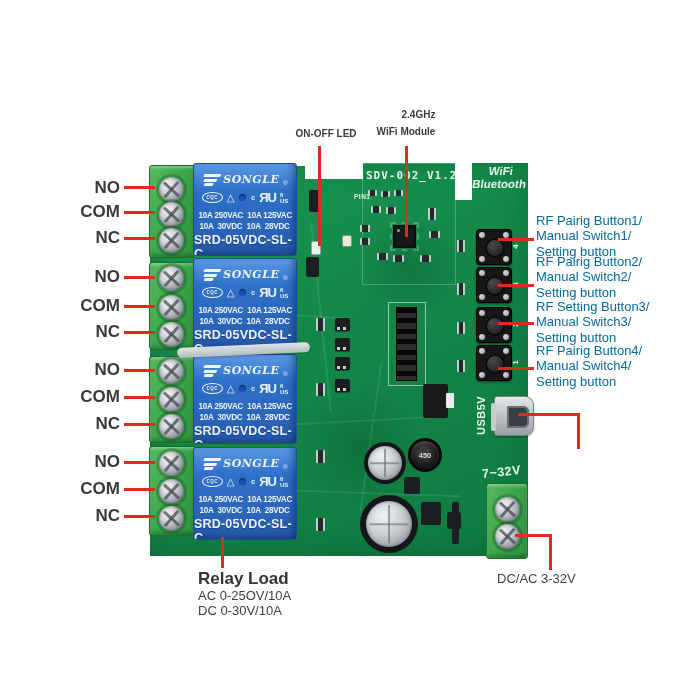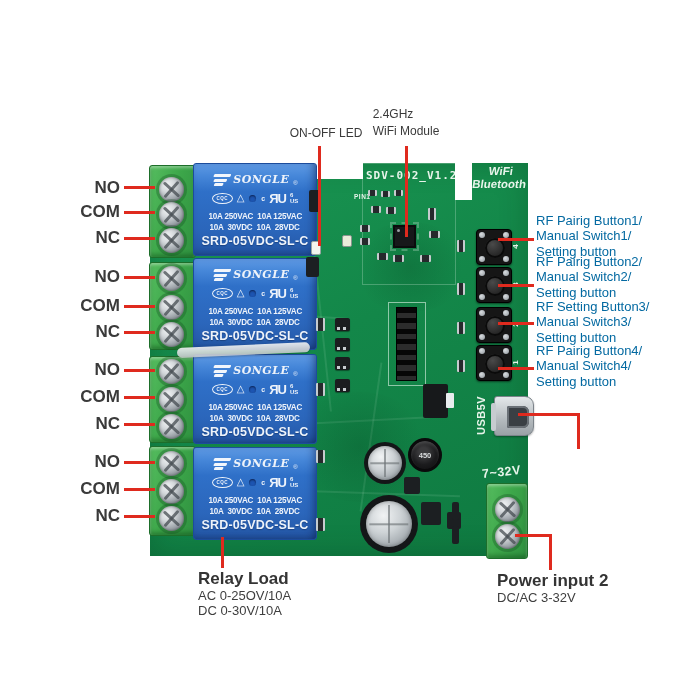--- a/index.html
+++ b/index.html
@@ -31,21 +31,21 @@
        background:linear-gradient(105deg,#56bd60 0%,#3da74a 45%,#2f9140 100%);
        border:1px solid #1d6e2a;box-shadow:inset 0 2px 3px rgba(255,255,255,.35),inset 0 -3px 4px rgba(0,50,10,.35);}
   .screw{position:absolute;left:9px;width:25px;height:25px;border-radius:50%;
        background:radial-gradient(circle at 35% 32%,#f2f4f5 0%,#d4d8db 30%,#aab0b5 55%,#888f95 75%,#70777d 100%);
        box-shadow:0 0 0 3px rgba(15,70,30,.30),inset 0 0 3px rgba(0,0,0,.45);}
   .screw::before,.screw::after{content:"";position:absolute;left:11px;top:2px;width:3px;height:21px;
        background:rgba(70,76,82,.75);border-radius:2px;}
   .screw::before{transform:rotate(42deg);} .screw::after{transform:rotate(-48deg);}
 
   
-  .relay{position:absolute;left:193px;width:124px;border-radius:3px;border:1px solid #1c4c9c;
+  .relay{position:absolute;left:193px;width:104px;border-radius:3px;border:1px solid #1c4c9c;
        background:linear-gradient(180deg,#5e99e3 0%,#4687d9 13%,#2f70c8 30%,#2b66bb 72%,#2457a6 100%);
        box-shadow:inset -7px 0 9px -5px rgba(8,20,60,.45),inset 0 -5px 8px -4px rgba(8,20,60,.35);
        display:flex;flex-direction:column;align-items:center;color:#eef3fa;overflow:hidden;}
   .r-logo-row{display:flex;align-items:center;gap:4px;margin-top:9px;height:13px;}
   .s-icon{display:inline-flex;flex-direction:column;gap:1.5px;transform:skewX(-22deg);}
   .s-icon i{display:block;height:3px;background:#f2f6fc;border-radius:1px;}
   .s-icon i:nth-child(1){width:17px;} .s-icon i:nth-child(2){width:13px;margin-left:2px;} .s-icon i:nth-child(3){width:9px;margin-left:4px;}
   .r-brand{font-family:"DejaVu Serif",serif;font-style:italic;font-weight:700;font-size:11px;letter-spacing:.5px;}
   .r-reg{font-size:6px;align-self:flex-end;}
   .r-certs{display:flex;align-items:center;gap:4px;margin-top:4px;height:16px;}
@@ -108,21 +108,21 @@
   .darkc{position:absolute;background:#1c1f22;border-radius:2px;}
   .seam{position:absolute;left:177px;top:345px;width:133px;height:10px;border-radius:5px;opacity:.9;
         background:linear-gradient(180deg,#f3f4f5,#c2c6c9);transform:rotate(-2.5deg);box-shadow:0 1px 2px rgba(0,0,0,.25);}
   .p2block{position:absolute;left:486px;top:483px;width:42px;height:76px;border-radius:3px;
         background:linear-gradient(105deg,#56bd60 0%,#3da74a 45%,#2f9140 100%);
         border:1px solid #1d6e2a;box-shadow:inset 0 2px 3px rgba(255,255,255,.35),inset 0 -3px 4px rgba(0,50,10,.35);}
 
   
   .red{position:absolute;background:#df2a1e;z-index:30;}
   .lbl{position:absolute;z-index:31;}
-  .lbl-top{transform:translateX(-50%);text-align:left;font-size:12px;font-weight:400;line-height:17px;color:#3a3a3a;white-space:nowrap;}
+  .lbl-top{transform:translateX(-50%);text-align:right;font-size:10px;font-weight:700;line-height:17px;color:#3a3a3a;white-space:nowrap;}
   .lbl-left{right:580px;text-align:right;font-size:17px;font-weight:700;color:#3a3a3a;line-height:20px;white-space:nowrap;}
   .lbl-right{left:536px;font-size:13px;font-weight:400;color:#0369a1;line-height:15.3px;white-space:nowrap;}
   .lbl-big{font-size:17px;font-weight:700;color:#343434;line-height:19px;white-space:nowrap;}
   .lbl-sub{font-size:13px;font-weight:500;color:#3e3e3e;line-height:15px;white-space:nowrap;}
 </style>
 </head>
 <body>
 
 <div id="canvas">
 
@@ -422,21 +422,20 @@
     <div>Manual Switch3/</div>
     <div>Setting button</div>
   </div>
   <div class="lbl lbl-right" style="top:343px;">
     <div>RF Pairig Button4/</div>
     <div>Manual Switch4/</div>
     <div>Setting button</div>
   </div>
 
   <div class="lbl" style="left:497px;top:571px;">
-    <div class="lbl-big">Power input 2</div>
     <div class="lbl-sub">DC/AC 3-32V</div>
   </div>
   <div class="lbl" style="left:198px;top:569px;">
     <div class="lbl-big">Relay Load</div>
     <div class="lbl-sub">AC 0-25OV/10A</div>
     <div class="lbl-sub">DC 0-30V/10A</div>
   </div>
 
 </div>
 

